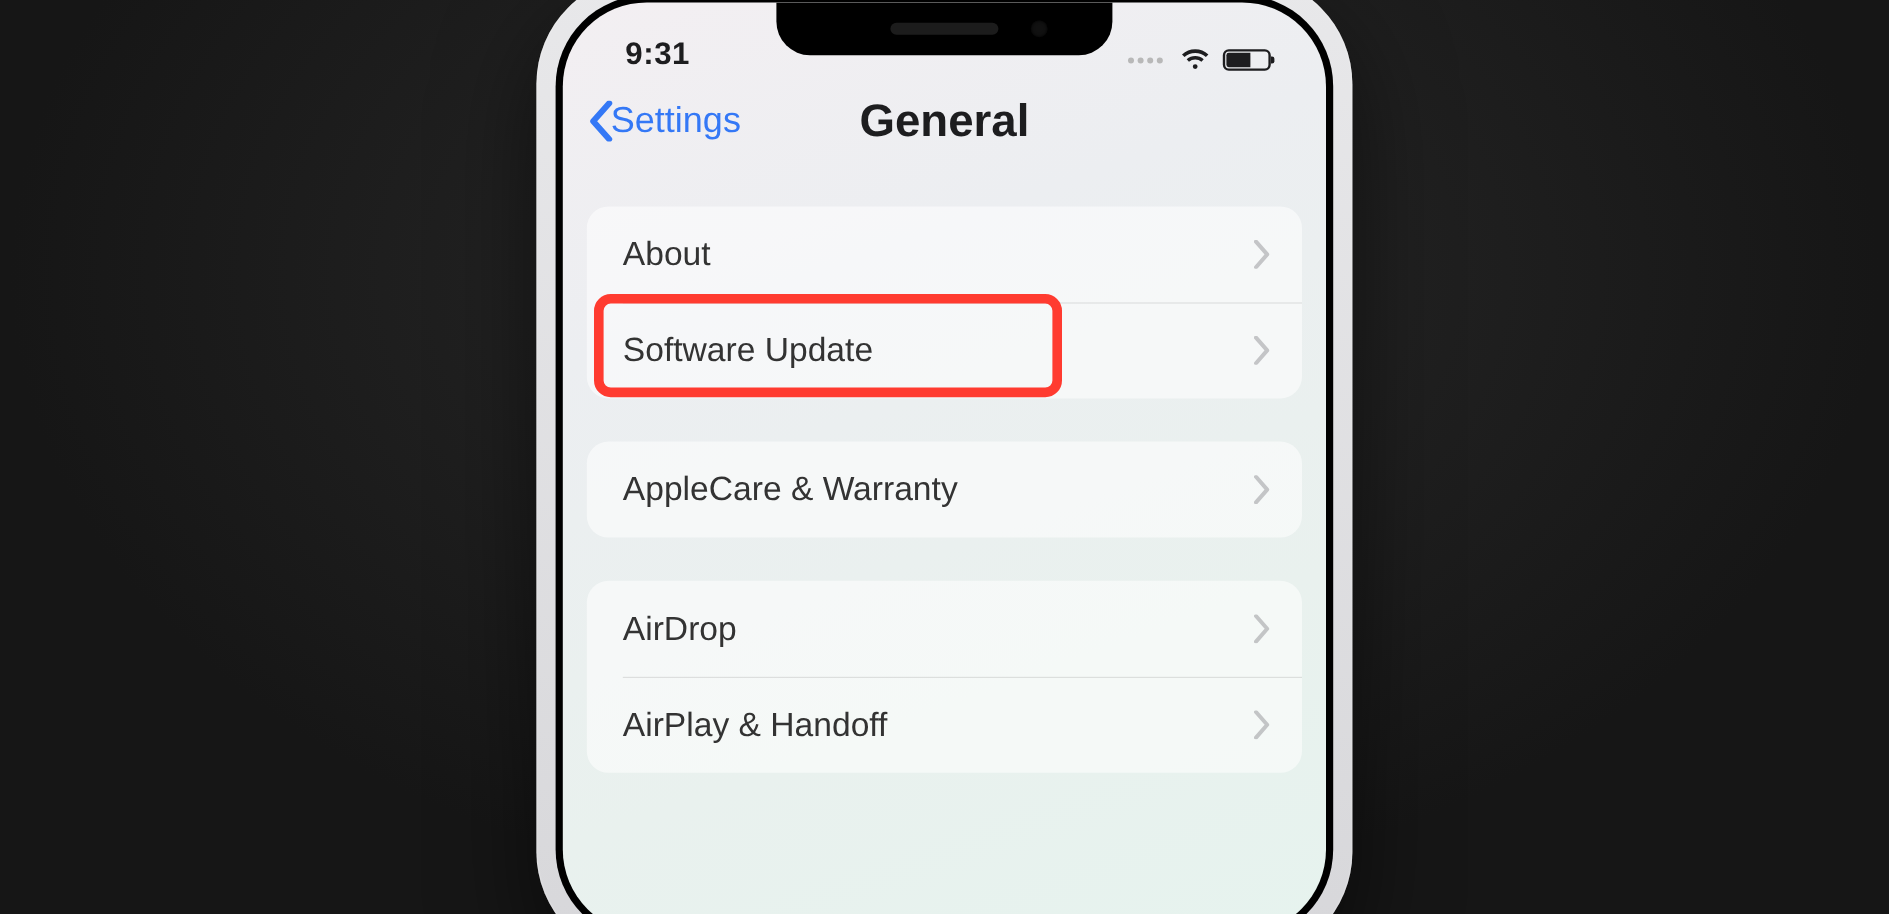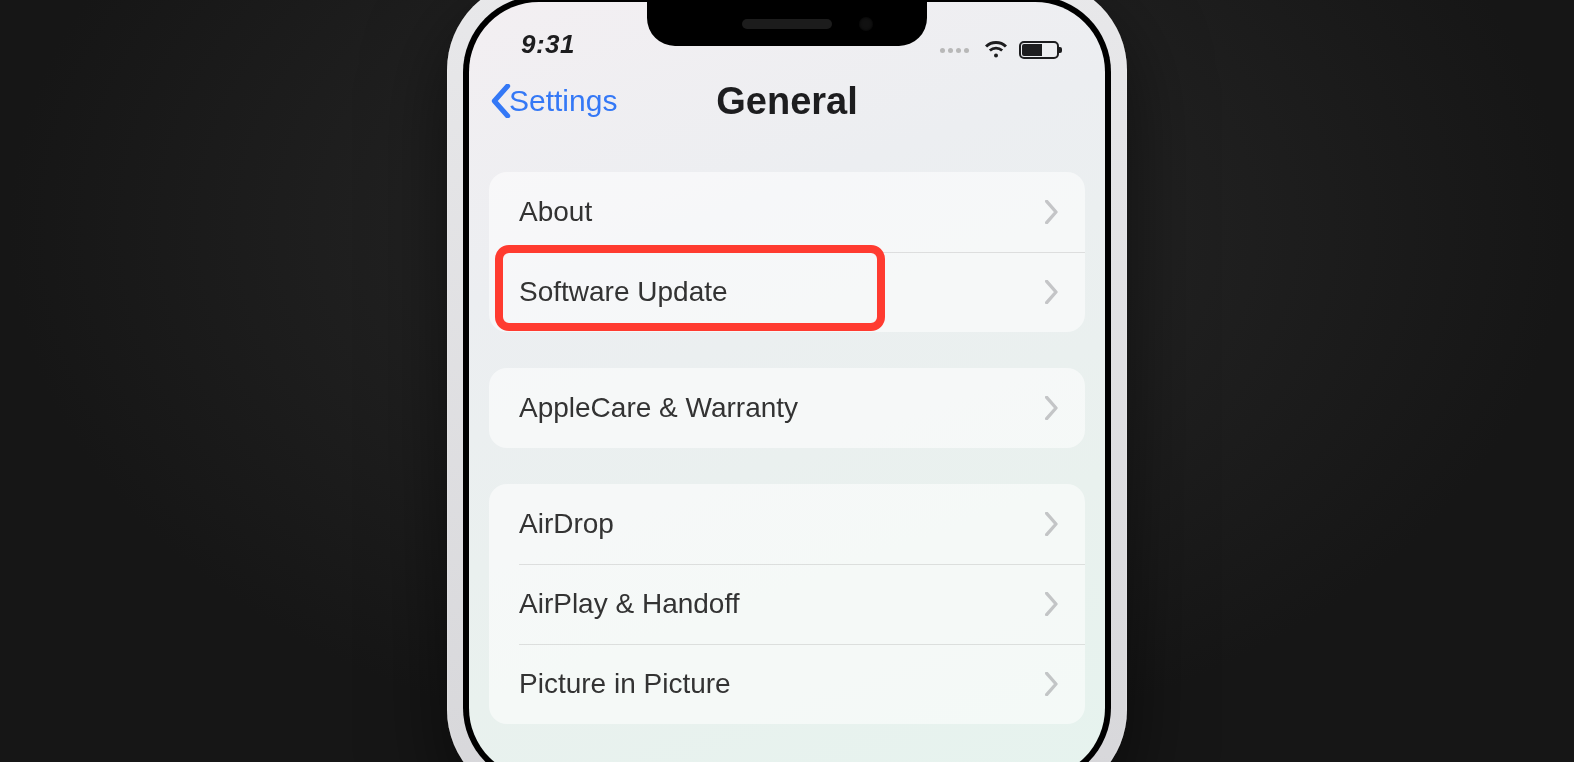--- a/index.html
+++ b/index.html
@@ -48,21 +48,21 @@
       display:flex; align-items:center; justify-content:center; gap: 30px;
     }
     .speaker { width: 90px; height: 10px; background:#1c1c1c; border-radius: 6px; }
     .cam { width: 14px; height: 14px; border-radius:50%; background:#111; box-shadow:inset 0 0 3px #000; position:absolute; right:54px; top:15px;}
     
     .status-bar {
       position: relative;
       height: 64px;
       display:flex; align-items:flex-end; justify-content:space-between;
       padding: 0 46px 6px 52px;
-      color:#1d1d1f; font-weight:600;font-style:italic;
+      color:#1d1d1f; font-weight:600;
     }
     .status-time { font-size: 26px; letter-spacing:.5px; font-weight:700; }
     .status-right { display:flex; align-items:center; gap:10px; }
     .dots { display:flex; gap:3px; margin-right:4px;}
     .dots span { width:5px; height:5px; border-radius:50%; background:#b8b8b8;}
     .wifi-icon svg { display:block; }
     .battery {
       width: 40px; height: 18px; border:2px solid #1d1d1f; border-radius:5px;
       position:relative;
     }
@@ -201,26 +201,20 @@
               <svg class="chev-right" viewBox="0 0 10 18">
                   <path d="M1 1l7 8-7 8" fill="none" stroke="#8e8e93" stroke-width="2.5" stroke-linecap="round" stroke-linejoin="round"></path>
                 </svg>
             </div>
             <div class="row">
               <span>AirPlay &amp; Handoff</span>
               <svg class="chev-right" viewBox="0 0 10 18">
                   <path d="M1 1l7 8-7 8" fill="none" stroke="#8e8e93" stroke-width="2.5" stroke-linecap="round" stroke-linejoin="round"></path>
                 </svg>
             </div>
-            <div class="row">
-              <span>Picture in Picture</span>
-              <svg class="chev-right" viewBox="0 0 10 18">
-                  <path d="M1 1l7 8-7 8" fill="none" stroke="#8e8e93" stroke-width="2.5" stroke-linecap="round" stroke-linejoin="round"></path>
-                </svg>
-            </div>
           </div>
 
         </div>
       </div>
     </div>
   </div>
   <div class="thumb-shadow"></div>
 </div>
 
 </body></html>

